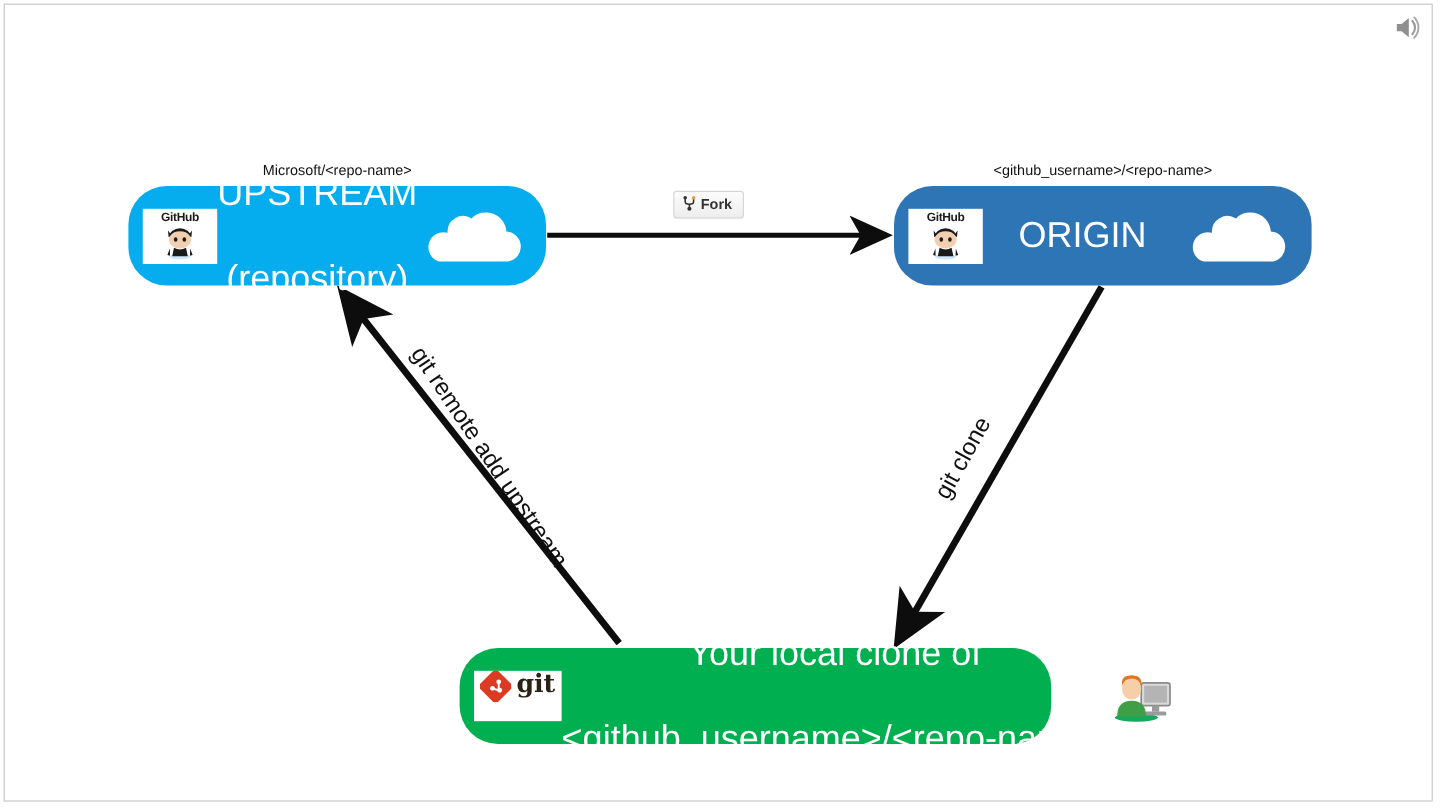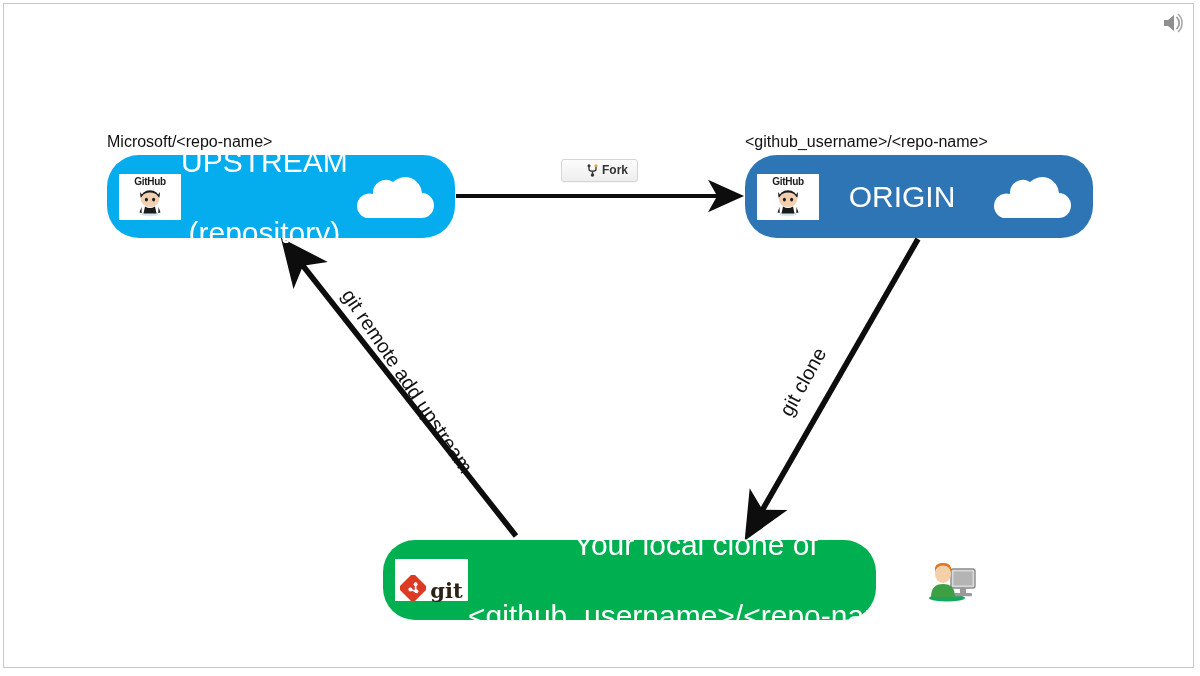--- a/index.html
+++ b/index.html
@@ -50,25 +50,25 @@
   #audio-icon {
     position: absolute;
     right: 12px;
     top: 8px;
     width: 30px;
     height: 30px;
   }
   
   .repo-caption {
     position: absolute;
-    font-size: 16px;
+    font-size: 12px;
     line-height: 24px;
     color: #111111;
     white-space: nowrap;
-    text-align: left;
+    text-align: center;
   }
   .repo-box {
     position: absolute;
     display: flex;
     align-items: center;
     box-sizing: border-box;
     border-radius: 32px;
   }
   #upstream-box {
     left: 107px;
@@ -134,21 +134,21 @@
     flex: none;
   }
   
   .git-logo {
     width: 73px;
     height: 42px;
     background: #ffffff;
     margin-left: 12px;
     flex: none;
     display: flex;
-    align-items: flex-end;
+    align-items: flex-start;
     justify-content: center;
     gap: 4px;
   }
   .git-diamond {
     width: 26px;
     height: 26px;
     flex: none;
   }
   .git-word {
     font-family: "DejaVu Serif", serif;
@@ -161,28 +161,28 @@
     width: 56px;
     height: 46px;
     margin-right: 10px;
     flex: none;
   }
   
   #fork-button {
     position: absolute;
     left: 561px;
     top: 159px;
-    padding: 3px 9px 4px 25px;
+    padding: 3px 9px 4px 7px;
     background: linear-gradient(#fcfcfc, #eeeeee);
     border: 1px solid #d5d5d5;
     border-radius: 3px;
     font-size: 12px;
     color: #333333;
     display: flex;
-    align-items: flex-end;
+    align-items: flex-start;
     gap: 4px;
     box-shadow: 0 1px 0 rgba(0,0,0,0.04);
   }
   #fork-button .fork-label { line-height: 14px; font-weight: 600; }
   
   #connectors {
     position: absolute;
     left: 0;
     top: 0;
     width: 1200px;

